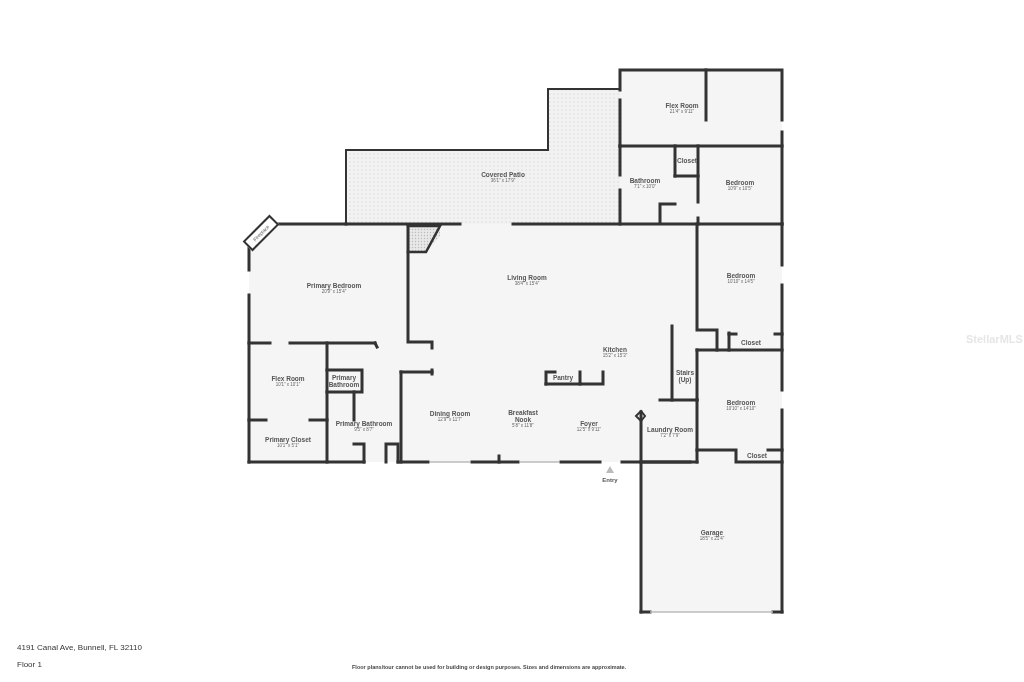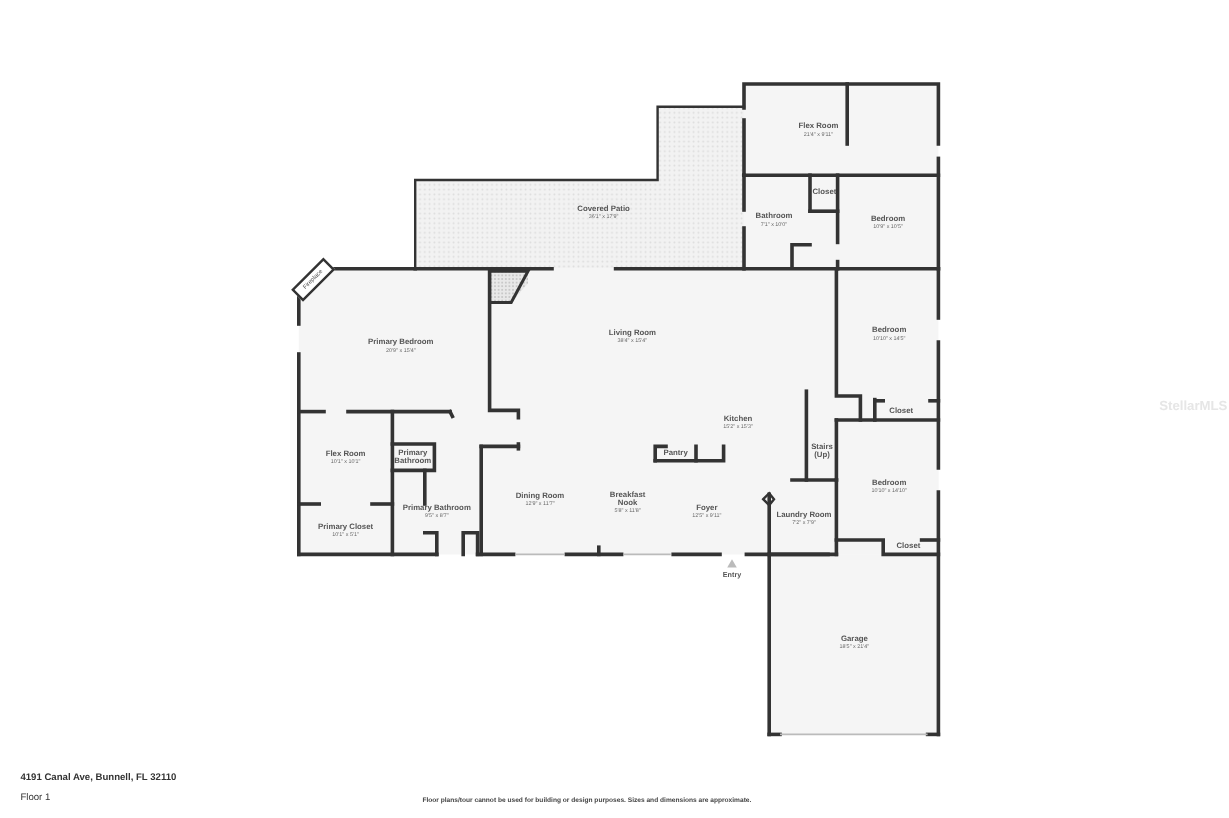--- a/index.html
+++ b/index.html
@@ -1,21 +1,21 @@
 <!DOCTYPE html>
 <html><head>
 <meta charset="utf-8">
 <style>
   html,body{margin:0;padding:0;background:#ffffff;}
   body{width:1024px;height:682px;position:relative;overflow:hidden;font-family:"Liberation Sans",sans-serif;}
   #plan{position:absolute;left:0;top:0;width:1024px;height:682px;}
   .lbl{position:absolute;transform:translateX(-50%);text-align:center;color:#555;white-space:nowrap;line-height:1.1;}
   .lbl .n{font-size:6.5px;font-weight:bold;display:block;}
   .lbl .d{font-size:4.5px;display:block;color:#666;margin-top:1px;}
-  .footer-addr{position:absolute;left:17px;top:643px;font-size:8px;font-weight:bold;color:#333;}
+  .footer-addr{position:absolute;left:17px;top:643px;font-size:8px;font-weight:normal;color:#333;}
   .footer-floor{position:absolute;left:17px;top:660px;font-size:8px;font-weight:normal;color:#333;}
   .disclaimer{position:absolute;left:352px;top:664px;font-size:5.5px;font-weight:bold;color:#444;}
   .watermark{position:absolute;left:966px;top:333px;font-size:11px;font-weight:bold;color:#e6e6e6;}
   .entry{position:absolute;left:610px;top:477px;transform:translateX(-50%);font-size:6px;font-weight:bold;color:#555;}
   .fireplace{position:absolute;left:242px;top:226px;width:34px;height:10px;background:#fff;border:2.5px solid #333;transform:rotate(-45deg);transform-origin:center;font-size:5px;color:#555;text-align:center;line-height:10px;}
 </style>
 </head>
 <body>
 
 <svg id="plan" viewBox="0 0 1024 682" xmlns="http://www.w3.org/2000/svg">

